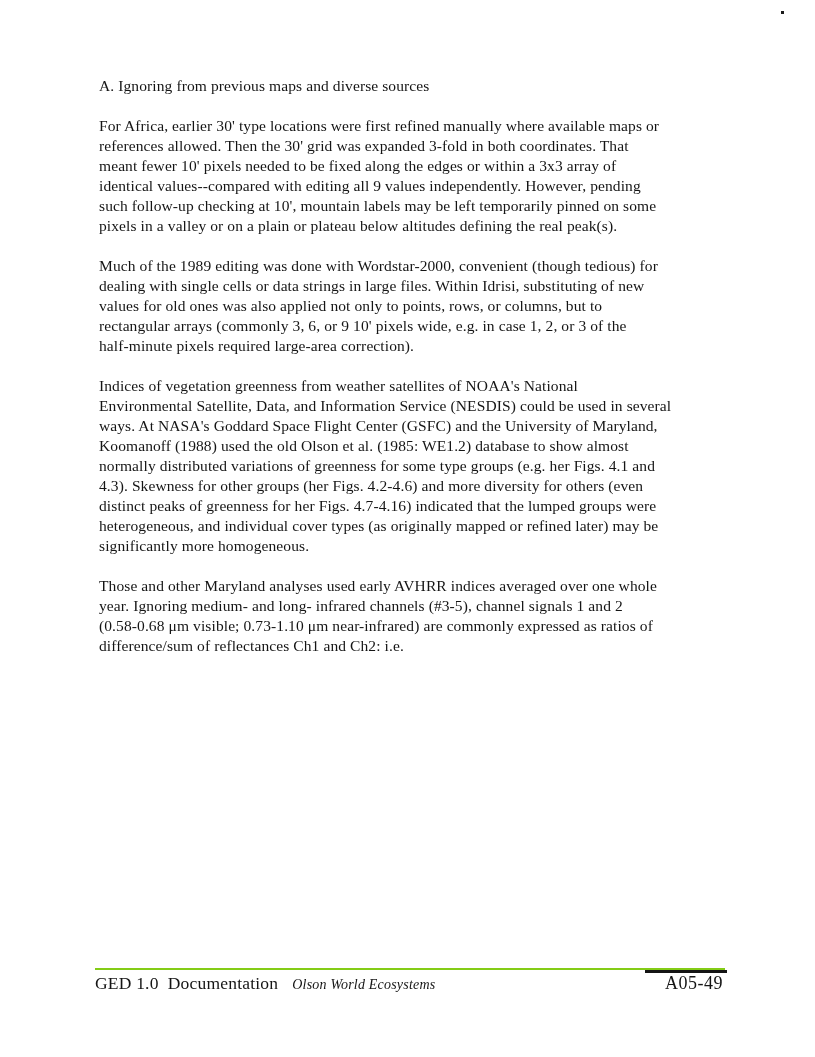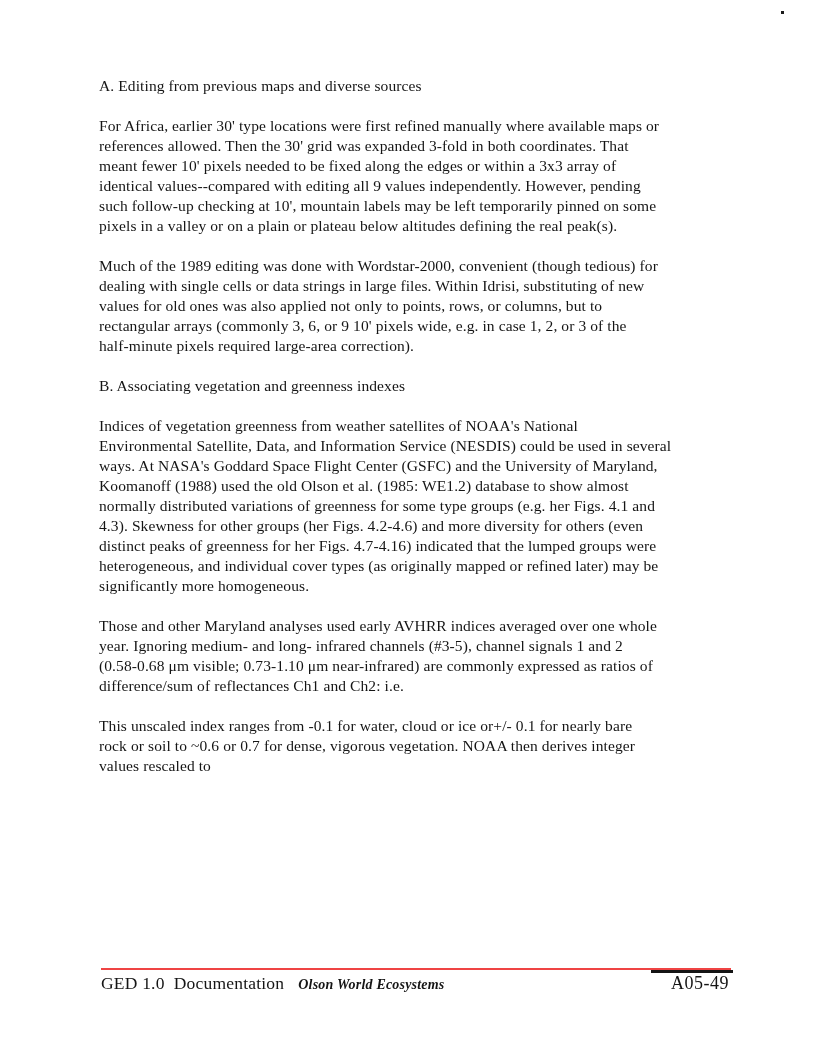--- a/index.html
+++ b/index.html
@@ -32,44 +32,44 @@
   .equation {
     margin: 0 0 20px 0;
     font-size: 15.5px;
     line-height: 20px;
     padding-left: 50px;
     white-space: pre;
   }
   .closing { margin-bottom: 0; }
   .footer {
     position: absolute;
-    left: 101px;
+    left: 95px;
     top: 968px;
     width: 630px;
-    border-top: 2px solid #ef4444;
+    border-top: 2px solid #84cc16;
   }
   .footer-row {
     display: flex;
     justify-content: space-between;
     align-items: baseline;
     padding-top: 3px;
   }
   .footer-left {
     display: flex;
     align-items: baseline;
     white-space: pre;
   }
   .doc-title {
     font-size: 17.5px;
     letter-spacing: 0.2px;
   }
   .doc-subtitle {
     font-size: 14px;
     font-style: italic;
-    font-weight: bold;
+    font-weight: normal;
     margin-left: 14px;
     letter-spacing: 0.2px;
   }
   .page-number {
     font-size: 18px;
     letter-spacing: 0.5px;
     position: relative;
     padding: 0 2px;
   }
   .page-number-rule {
@@ -90,57 +90,53 @@
   }
 </style>
 </head>
 <body>
 
 <div class="scan-speck"></div>
 
 <div class="page">
 
 
-  <p class="heading">A. Editing from previous maps and diverse sources</p>
+  <p class="heading">A. Ignoring from previous maps and diverse sources</p>
 
   <p class="para">For Africa, earlier 30' type locations were first refined manually where available maps or
 references allowed. Then the 30' grid was expanded 3-fold in both coordinates. That
 meant fewer 10' pixels needed to be fixed along the edges or within a 3x3 array of
 identical values--compared with editing all 9 values independently. However, pending
 such follow-up checking at 10', mountain labels may be left temporarily pinned on some
 pixels in a valley or on a plain or plateau below altitudes defining the real peak(s).</p>
 
   <p class="para">Much of the 1989 editing was done with Wordstar-2000, convenient (though tedious) for
 dealing with single cells or data strings in large files. Within Idrisi, substituting of new
 values for old ones was also applied not only to points, rows, or columns, but to
 rectangular arrays (commonly 3, 6, or 9 10' pixels wide, e.g. in case 1, 2, or 3 of the
 half-minute pixels required large-area correction).</p>
 
 
-  <p class="heading">B. Associating vegetation and greenness indexes</p>
 
   <p class="para">Indices of vegetation greenness from weather satellites of NOAA's National
 Environmental Satellite, Data, and Information Service (NESDIS) could be used in several
 ways. At NASA's Goddard Space Flight Center (GSFC) and the University of Maryland,
 Koomanoff (1988) used the old Olson et al. (1985: WE1.2) database to show almost
 normally distributed variations of greenness for some type groups (e.g. her Figs. 4.1 and
 4.3). Skewness for other groups (her Figs. 4.2-4.6) and more diversity for others (even
 distinct peaks of greenness for her Figs. 4.7-4.16) indicated that the lumped groups were
 heterogeneous, and individual cover types (as originally mapped or refined later) may be
 significantly more homogeneous.</p>
 
   <p class="para">Those and other Maryland analyses used early AVHRR indices averaged over one whole
 year. Ignoring medium- and long- infrared channels (#3-5), channel signals 1 and 2
 (0.58-0.68 μm visible; 0.73-1.10 μm near-infrared) are commonly expressed as ratios of
 difference/sum of reflectances Ch1 and Ch2: i.e.</p>
 
 
-  <p class="para closing">This unscaled index ranges from -0.1 for water, cloud or ice or+/- 0.1 for nearly bare
-rock or soil to ~0.6 or 0.7 for dense, vigorous vegetation. NOAA then derives integer
-values rescaled to</p>
 
 </div>
 
 <div class="footer">
   <div class="footer-row">
     <div class="footer-left">
       <span class="doc-title">GED 1.0  Documentation</span>
       <span class="doc-subtitle">Olson World Ecosystems</span>
     </div>
     <div class="page-number">

